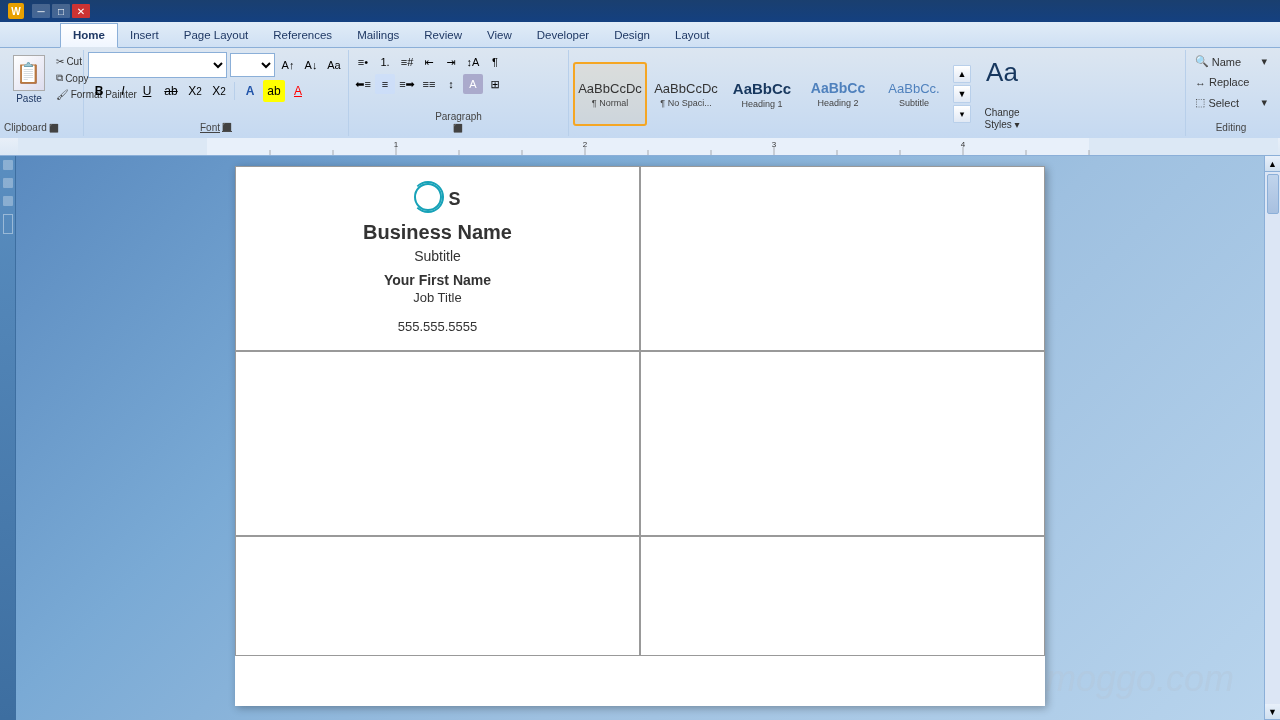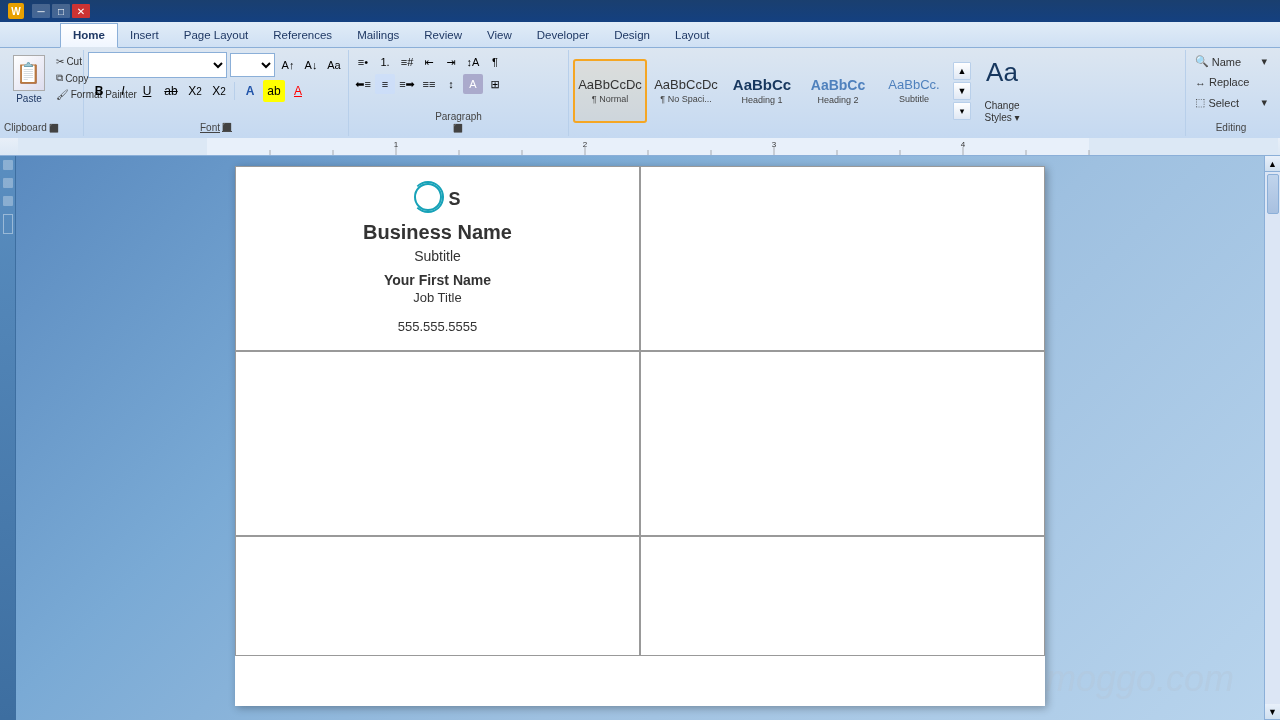--- a/index.html
+++ b/index.html
@@ -46,21 +46,21 @@
     .styles-group { padding: 2px 4px; border-right: 1px solid #b8cfea; display: flex; flex-direction: column; position: relative; flex: 1; }
     .styles-group-label { font-size: 10px; color: #444; text-align: center; position: absolute; bottom: 3px; left: 0; right: 0; }
     .styles-content { display: flex; align-items: center; flex: 1; padding-bottom: 14px; gap: 2px; }
     .style-btn { display: flex; flex-direction: column; align-items: center; justify-content: center; width: 74px; height: 64px; border: 2px solid transparent; border-radius: 3px; cursor: pointer; padding: 3px; }
     .style-btn.selected { border-color: #f5a623; background: rgba(245,166,35,0.1); }
     .style-label { font-size: 9px; color: #444; margin-top: 2px; }
     .style-btn.normal .style-text { font-size: 13px; color: #333; }
     .styles-arrow { display: flex; flex-direction: column; gap: 2px; justify-content: center; }
     .styles-arrow-btn { width: 18px; height: 18px; border: 1px solid #b8cfea; background: linear-gradient(to bottom, #fff, #e0e8f4); display: flex; align-items: center; justify-content: center; cursor: pointer; font-size: 9px; border-radius: 1px; }
     .change-styles-btn { display: flex; flex-direction: column; align-items: center; width: 58px; cursor: pointer; padding: 4px 2px; border: 1px solid transparent; border-radius: 2px; }
-    .change-styles-label { font-size: 10px; color: #333; text-align: center; line-height: 1.2; margin-top: 12px; }
+    .change-styles-label { font-size: 10px; color: #333; text-align: center; line-height: 1.2; margin-top: 19px; }
 
     
     .editing-group { padding: 2px 4px; display: flex; flex-direction: column; position: relative; width: 90px; }
     .editing-group-label { font-size: 10px; color: #444; text-align: center; position: absolute; bottom: 3px; left: 0; right: 0; }
     .editing-content { display: flex; flex-direction: column; gap: 2px; flex: 1; padding-bottom: 14px; }
     .edit-btn { font-size: 11px; color: #333; cursor: pointer; padding: 2px 4px; border: 1px solid transparent; border-radius: 2px; display: flex; align-items: center; gap: 3px; }
 
     
     .ruler { height: 18px; background: linear-gradient(to bottom, #e8eff8, #dce8f5); border-bottom: 1px solid #8bafd8; position: relative; display: flex; align-items: center; padding: 0 2px; }
 

